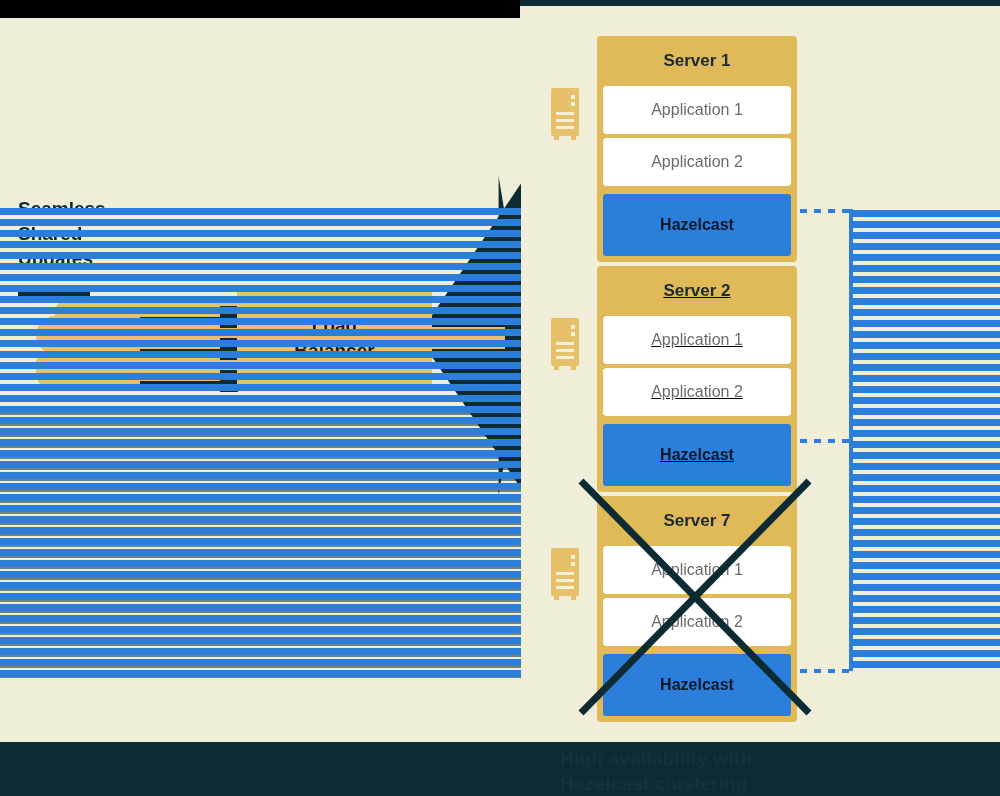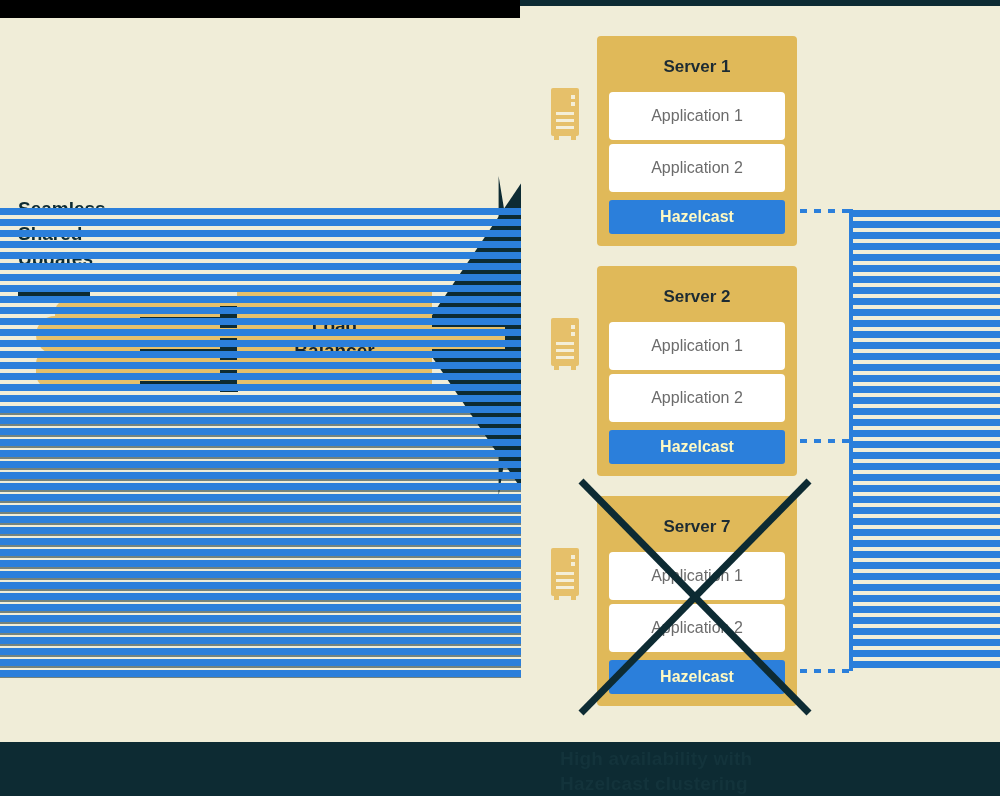--- a/index.html
+++ b/index.html
@@ -52,35 +52,35 @@
   }
   .lb-out{position:absolute;left:432px;top:327px;width:85px;height:22px;background:#e6c06a;z-index:16;}
   .lb-out-pin{position:absolute;left:505px;top:326px;width:18px;height:24px;background:#0d2b33;z-index:17;}
 
   
   .panel{position:absolute;left:521px;top:6px;width:336px;height:736px;background:#f0edd8;z-index:20;}
 
   
   .server{
     position:absolute;width:200px;background:#e0b959;
-    border-radius:4px;z-index:30;padding:6px;box-sizing:border-box;
+    border-radius:4px;z-index:30;padding:0;box-sizing:border-box;
   }
   .server-title{
     height:50px;display:flex;align-items:center;justify-content:center;
     color:#1c2b33;font-size:17px;font-weight:700;
   }
   .app{
     height:48px;margin:0 6px 4px 6px;background:#ffffff;border-radius:4px;
     display:flex;align-items:center;justify-content:center;
     color:#6b6b6b;font-size:16px;
   }
   .hz{
-    height:34px;margin:8px 6px 6px 6px;background:#2b7fdb;border-radius:3px;
+    height:62px;margin:8px 6px 6px 6px;background:#2b7fdb;border-radius:3px;
     display:flex;align-items:center;justify-content:center;
-    color:#fef9c3;font-size:16px;font-weight:600;
+    color:#0f172a;font-size:16px;font-weight:600;
   }
 
   
   .rack{position:absolute;width:28px;height:48px;z-index:30;}
   .rack-body{position:absolute;inset:0;background:#e6c06a;border-radius:2px;}
   .rack-line{position:absolute;left:5px;width:18px;height:3px;background:#f4efd9;}
   .rack-dot{position:absolute;right:4px;width:4px;height:4px;background:#f4efd9;}
   .rack-foot{position:absolute;bottom:-4px;width:5px;height:4px;background:#e6c06a;}
 
   
@@ -172,21 +172,21 @@
   <div class="rack" style="left:551px;top:318px;">
     <div class="rack-body"></div>
     <div class="rack-dot" style="top:7px;"></div>
     <div class="rack-dot" style="top:14px;"></div>
     <div class="rack-line" style="top:24px;"></div>
     <div class="rack-line" style="top:31px;"></div>
     <div class="rack-line" style="top:38px;"></div>
     <div class="rack-foot" style="left:3px;"></div>
     <div class="rack-foot" style="right:3px;"></div>
   </div>
-  <div class="server" style="left:597px;top:266px;">
+  <div class="server" style="left:597px;top:266px;text-decoration:underline;">
     <div class="server-title">Server 2</div>
     <div class="app">Application 1</div>
     <div class="app">Application 2</div>
     <div class="hz">Hazelcast</div>
   </div>
   <div class="dots" style="left:800px;top:439px;width:52px;"></div>
 
   <div class="rack" style="left:551px;top:548px;">
     <div class="rack-body"></div>
     <div class="rack-dot" style="top:7px;"></div>

